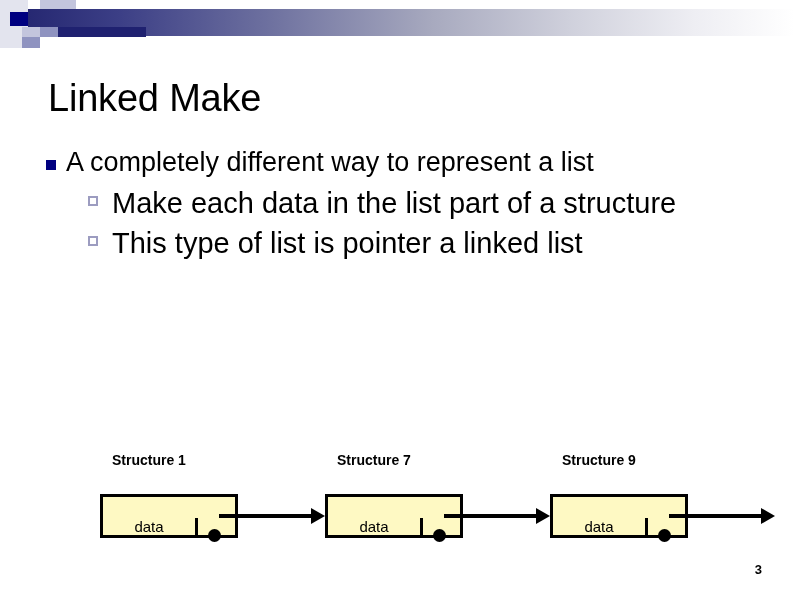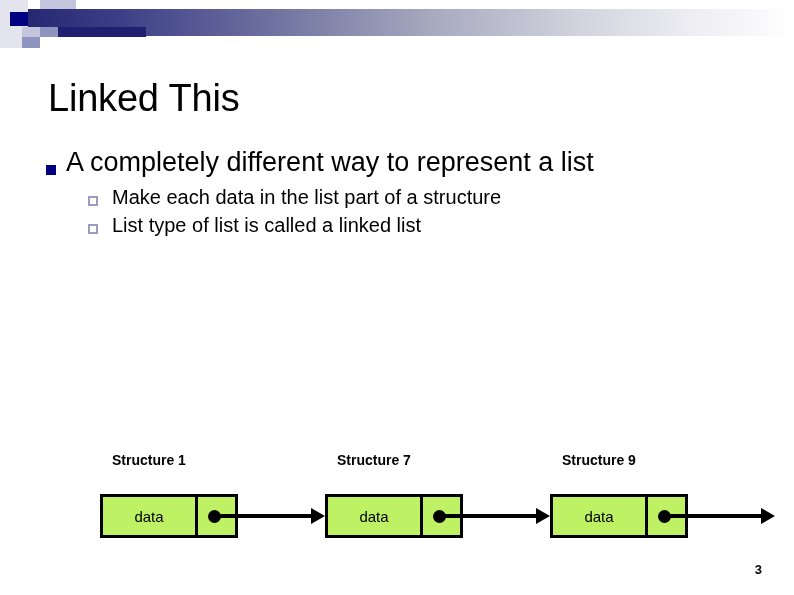--- a/index.html
+++ b/index.html
@@ -55,21 +55,21 @@
   
   #content {
     position: absolute;
     left: 40px;
     top: 146px;
     width: 720px;
   }
 
   .l1 {
     display: flex;
-    align-items: center;
+    align-items: flex-start;
     margin: 0 0 6px 0;
   }
   .l1-marker {
     width: 26px;
     flex: 0 0 26px;
     padding-top: 14px;
     box-sizing: border-box;
   }
   .l1-marker i {
     display: block;
@@ -101,21 +101,21 @@
   }
   .l2-marker i {
     display: block;
     width: 10px;
     height: 10px;
     border: 2px solid #9c9cc0;
     background: #ffffff;
     box-sizing: border-box;
   }
   .l2-text {
-    font-size: 20px;
+    font-size: 29px;
     line-height: 1.28;
     color: #000000;
     max-width: 620px;
   }
   .red { color: #e01b1b; }
 
   
   #diagram {
     position: absolute;
     left: 0;
@@ -135,23 +135,24 @@
     font-weight: bold;
     color: #000000;
     white-space: nowrap;
   }
   .node-box {
     position: absolute;
     top: 42px;
     left: 0;
     height: 44px;
     border: 3px solid #000000;
-    background: #bef264;
+    background: #fef9c3;
     box-sizing: border-box;
     display: flex;
+    align-items: flex-end;
   }
   .cell-data {
     flex: 0 0 92px;
     border-right: 3px solid #000000;
     display: flex;
     align-items: center;
     justify-content: center;
     font-size: 15px;
     color: #000000;
   }
@@ -213,21 +214,21 @@
   <div class="sq sq-navy" style="left:10px; top:12px; width:18px; height:14px;"></div>
   <div class="sq sq-lightblue" style="left:40px; top:9px;  width:18px; height:18px;"></div>
   <div class="sq sq-midblue" style="left:58px; top:9px;  width:18px; height:18px;"></div>
   <div class="banner-bar"></div>
   <div class="sq sq-darkband" style="left:58px; top:27px; width:88px; height:10px;"></div>
   <div class="sq sq-lightblue" style="left:22px; top:27px; width:18px; height:10px;"></div>
   <div class="sq sq-midblue" style="left:40px; top:27px; width:18px; height:10px;"></div>
   <div class="sq sq-midblue" style="left:22px; top:37px; width:18px; height:11px;"></div>
 </div>
 
-<div id="title">Linked This</div>
+<div id="title">Linked Make</div>
 
 <div id="content">
 
   <div class="l1">
     <div class="l1-marker">
         <i></i>
       </div>
     <div class="l1-text">A completely different way to represent a list</div>
   </div>
 
@@ -238,21 +239,21 @@
           <i></i>
         </div>
       <div class="l2-text"><span>Make each data in the list part of a structure</span></div>
     </div>
 
 
     <div class="l2">
       <div class="l2-marker">
           <i></i>
         </div>
-      <div class="l2-text"><span>List type of list is called a linked list</span></div>
+      <div class="l2-text"><span>This type of list is pointer a linked list</span></div>
     </div>
 
   </div>
 </div>
 
 <div id="diagram">
 
   <div class="node" style="left:100px; width:230px;">
     <div class="node-label">Structure 1</div>
     <div class="node-box" style="width:138px;">

